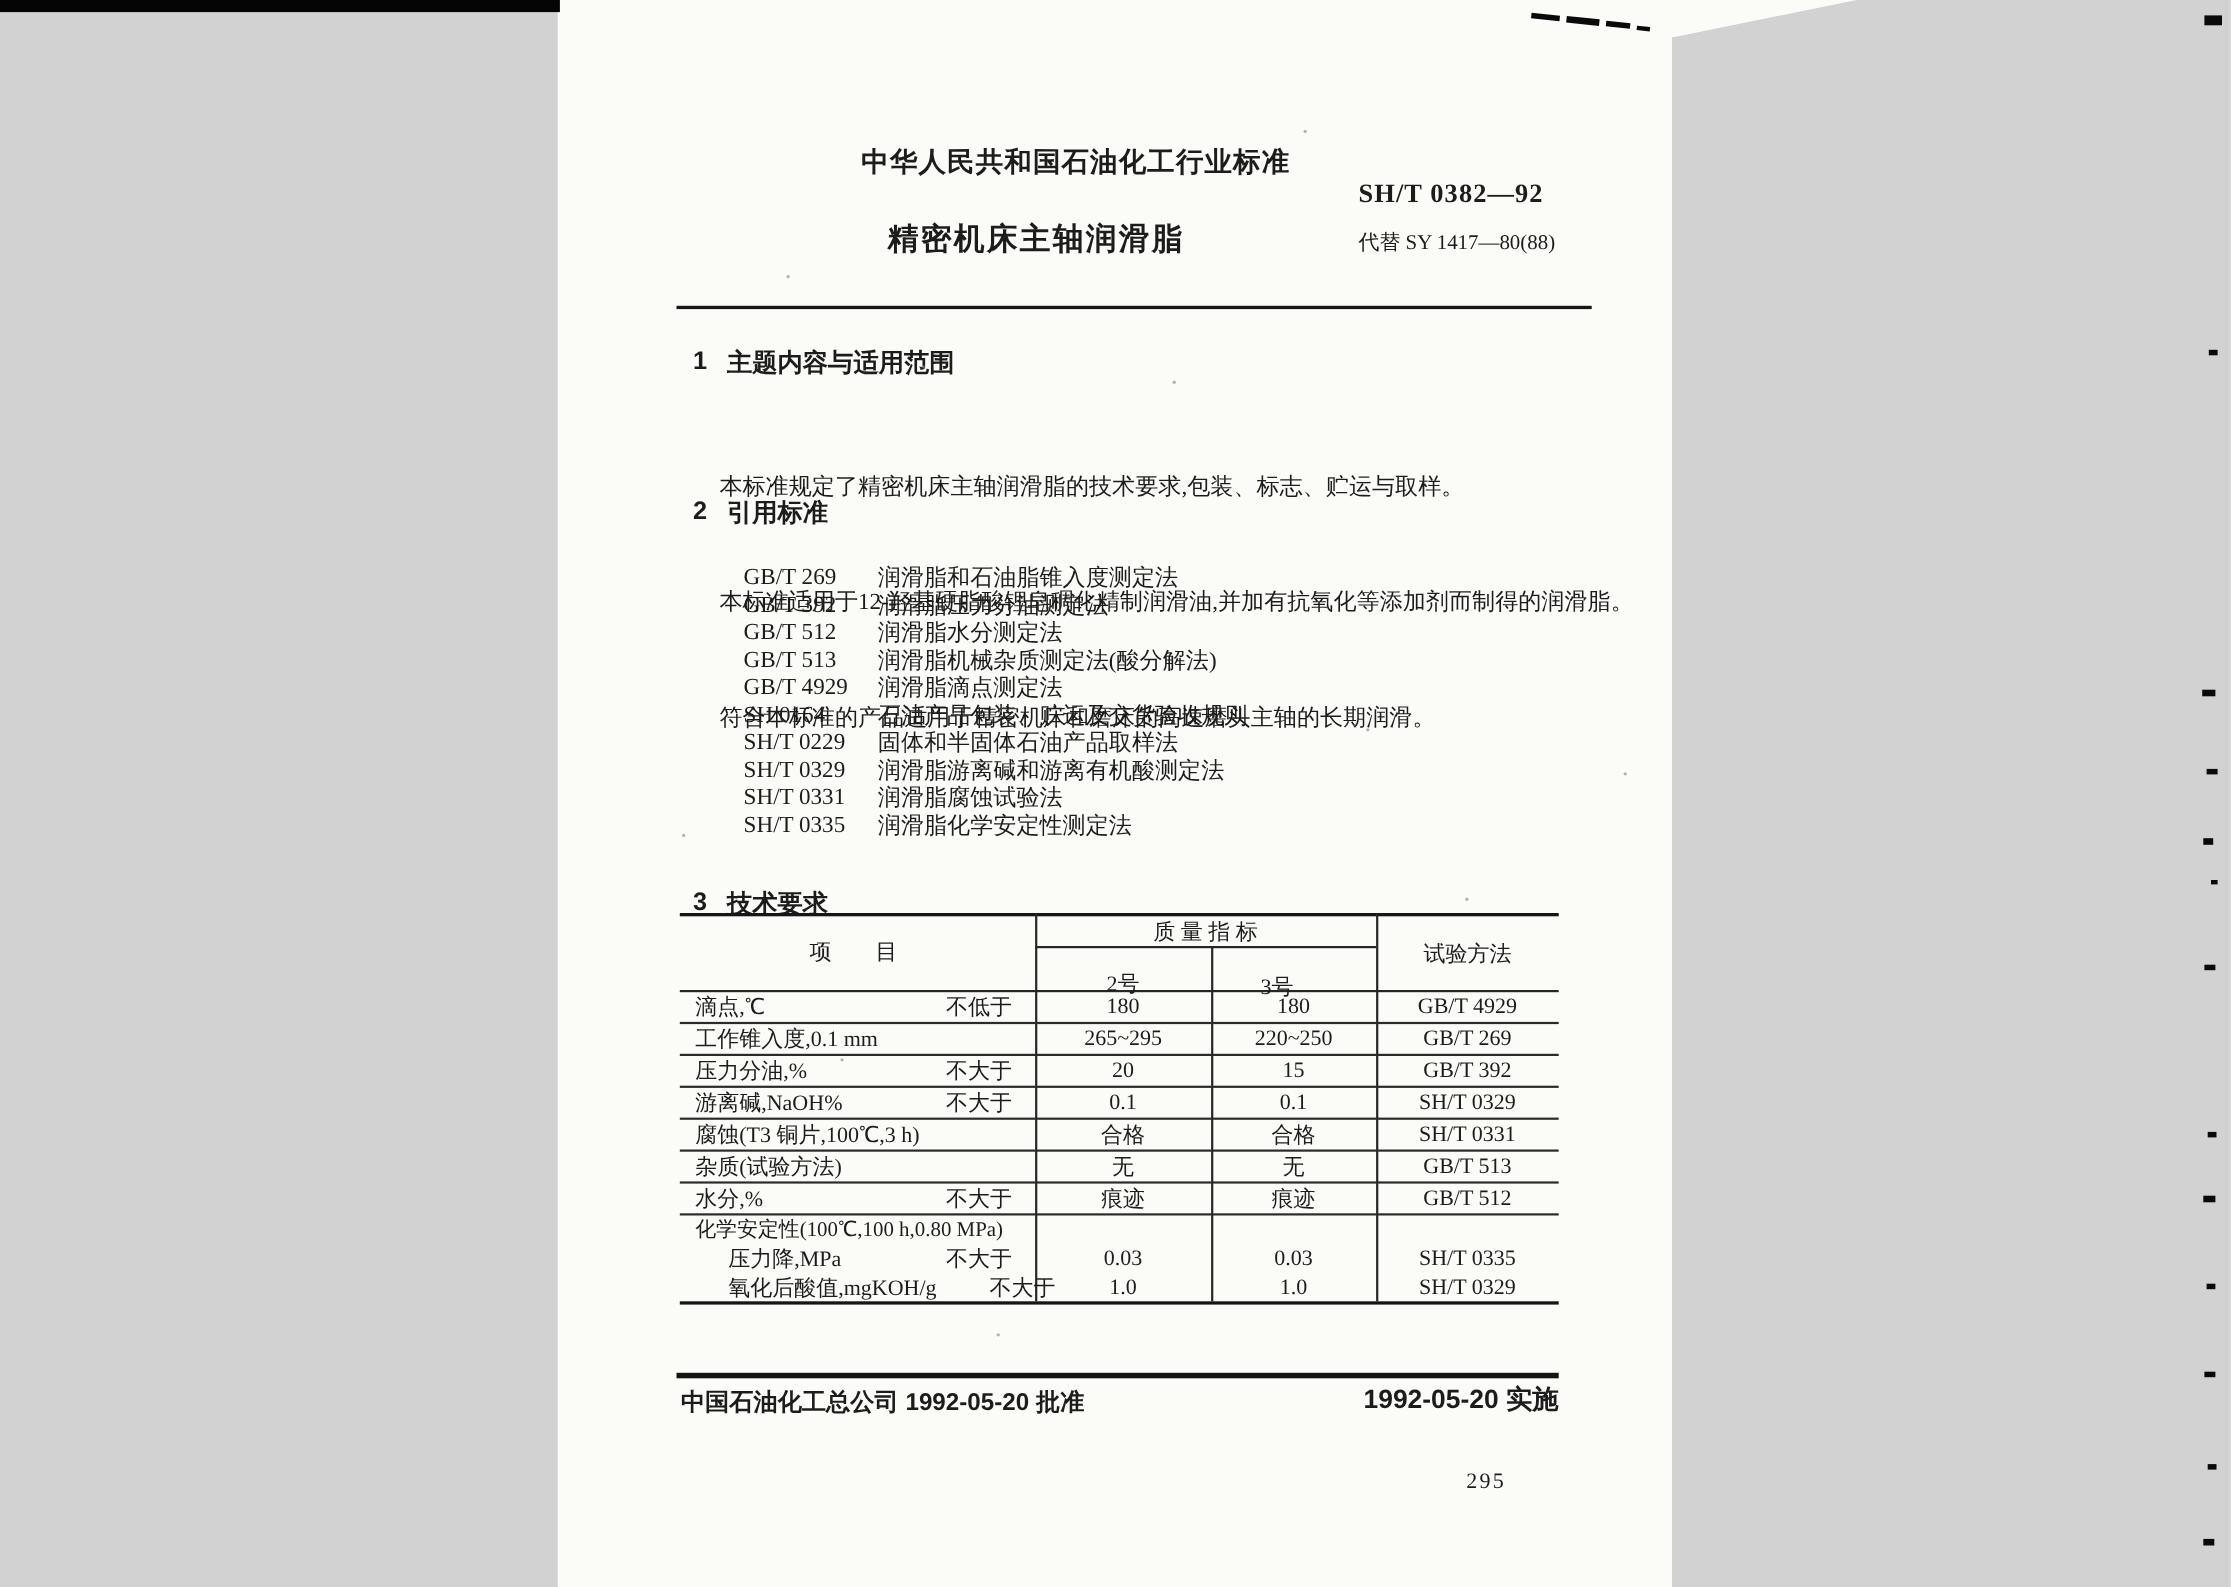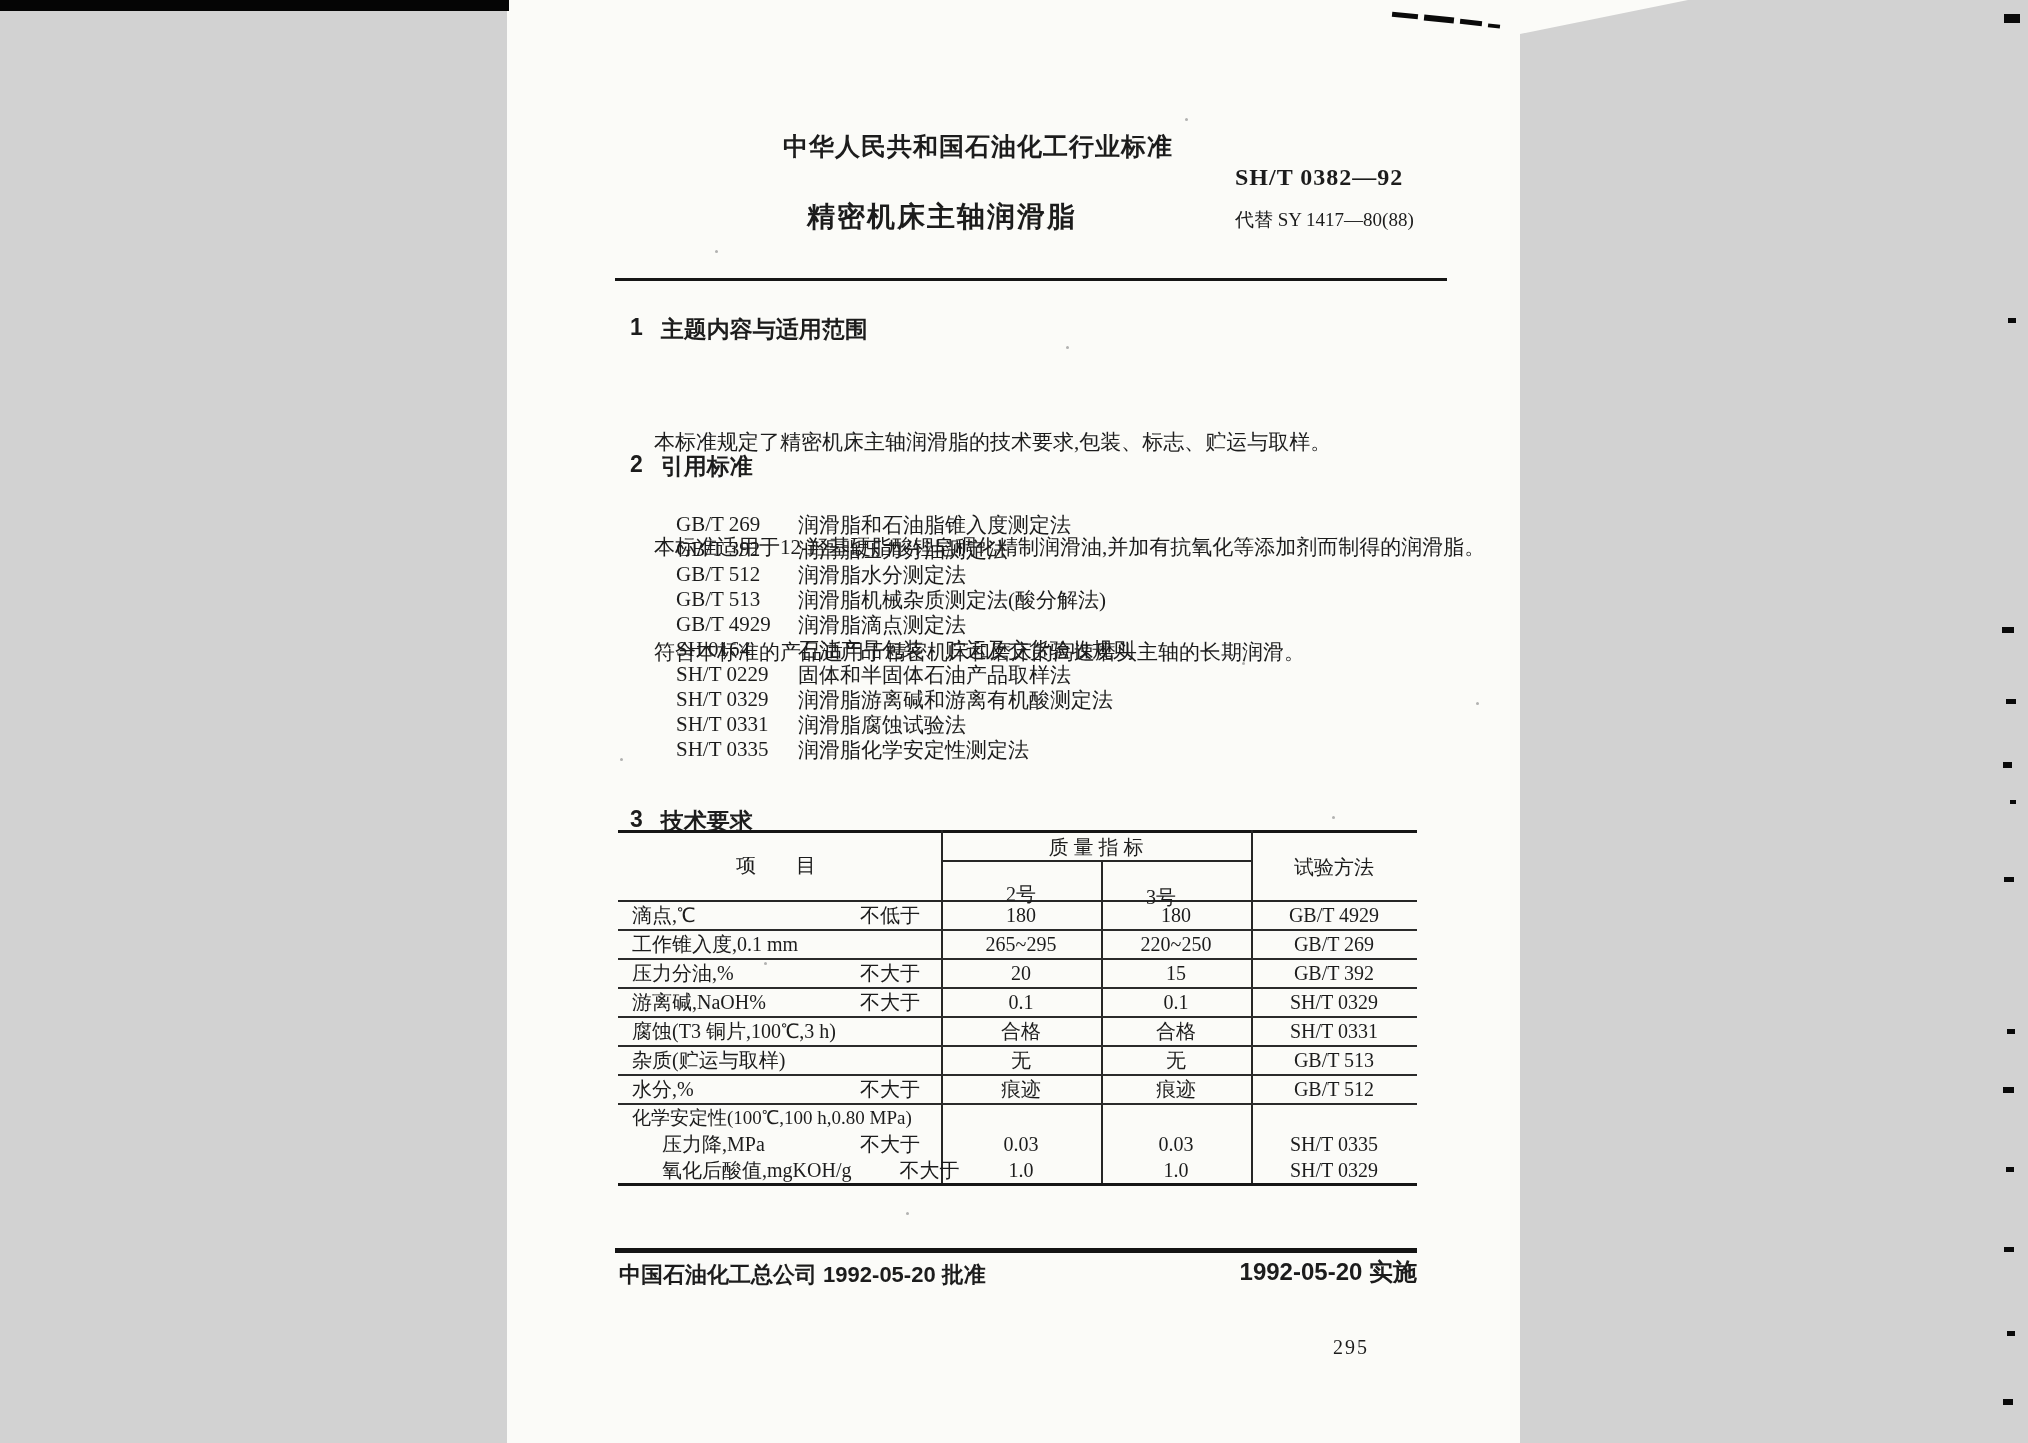--- a/index.html
+++ b/index.html
@@ -163,21 +163,21 @@
             <div class="c3">0.1</div>
             <div class="c4">SH/T 0329</div>
           </div>
           <div class="t-row">
             <div class="c1 noq"><span>腐蚀(T3 铜片,100℃,3 h)</span></div>
             <div class="c2">合格</div>
             <div class="c3">合格</div>
             <div class="c4">SH/T 0331</div>
           </div>
           <div class="t-row">
-            <div class="c1 noq"><span>杂质(贮运与取样)</span></div>
+            <div class="c1 noq"><span>杂质(试验方法)</span></div>
             <div class="c2">无</div>
             <div class="c3">无</div>
             <div class="c4">GB/T 513</div>
           </div>
           <div class="t-row">
             <div class="c1"><span>水分,%</span><span>不大于</span></div>
             <div class="c2">痕迹</div>
             <div class="c3">痕迹</div>
             <div class="c4">GB/T 512</div>
           </div>

